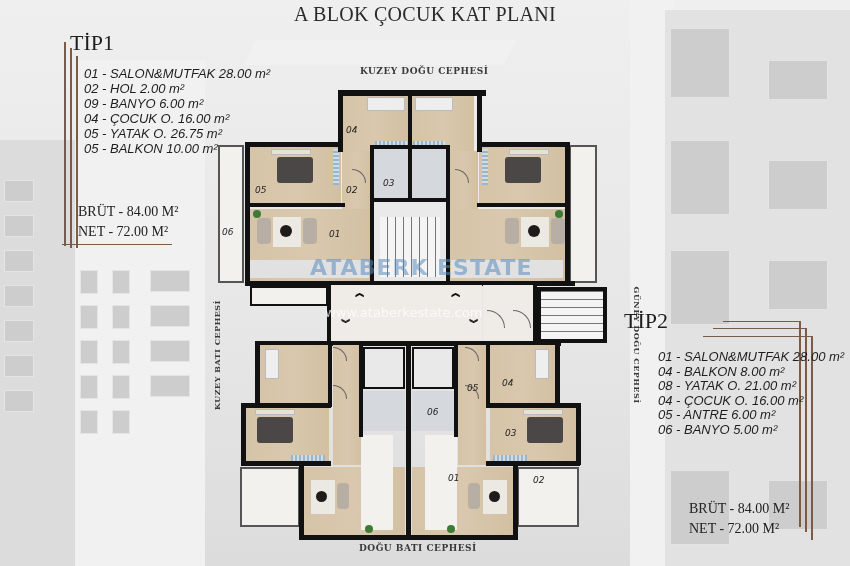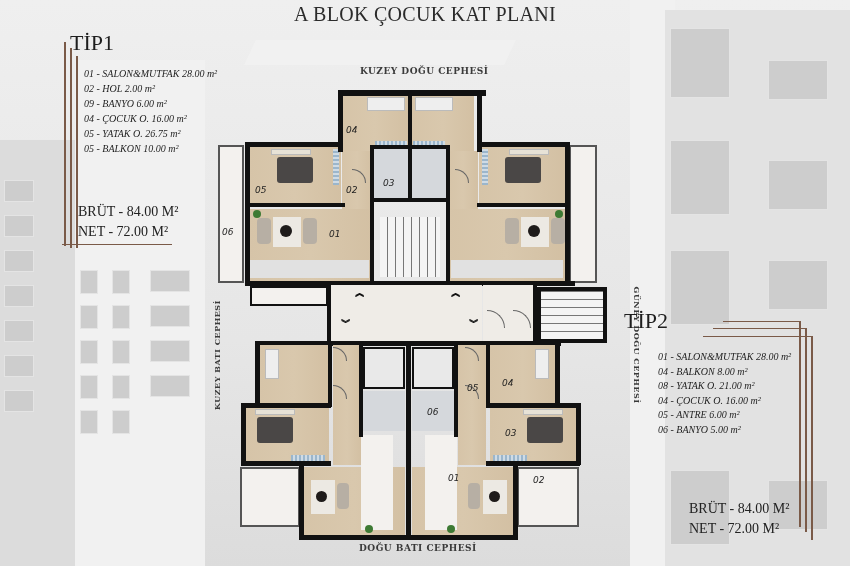--- a/index.html
+++ b/index.html
@@ -26,21 +26,21 @@
     position: absolute; font-family: "DejaVu Serif", serif; font-size: 9px; font-weight: bold;
     letter-spacing: 0.5px; color: #3a3a3a; white-space: nowrap;
   }
   .facade.top { top: 66px; left: 360px; }
   .facade.bottom { top: 543px; left: 359px; }
   .facade.left { left: 157px; top: 350px; transform: rotate(-90deg); transform-origin: center; width: 120px; text-align: center; font-size: 8px; }
   .facade.right { left: 577px; top: 340px; transform: rotate(90deg); transform-origin: center; width: 120px; text-align: center; font-size: 8px; }
 
   
   .tip-title { position: absolute; font-family: "Liberation Serif", serif; font-size: 22px; color: #1e1e1e; }
-  .room-list { position: absolute; font-family: Liberation Serif, serif; font-size: 10px; font-style: italic; color: #1e1e1e; line-height: 15px; }
+  .room-list { position: absolute; font-family: Liberation Sans, sans-serif; font-size: 13px; font-style: italic; color: #1e1e1e; line-height: 15px; }
   .area { position: absolute; font-family: "Liberation Serif", serif; font-size: 14px; color: #222; line-height: 20px; white-space: nowrap; }
   .bracket { position: absolute; background: #7a5a48; }
 
   
   .plan { position: absolute; left: 215px; top: 85px; width: 395px; height: 455px; }
   .wall { position: absolute; background: #111; }
   .floor { position: absolute; background: linear-gradient(90deg,#d6c4a8 0%,#d9c8ad 50%,#d3c0a3 100%); }
   .marble { position: absolute; background: #f3f1ee; }
   .tile { position: absolute; background: #d5d8dc; }
   .corridor { position: absolute; background: #efece7; }
@@ -232,20 +232,22 @@
   <div class="wall" style="left:112px;top:200px;width:4px;height:60px;"></div>
   <div class="wall" style="left:318px;top:200px;width:4px;height:60px;"></div>
   <div class="door" style="left:272px;top:225px;width:18px;height:18px;"></div>
   <div class="door" style="left:298px;top:225px;width:18px;height:18px;"></div>
 
   <div class="chev" style="left:140px;top:204px;">︽</div>
   <div class="chev" style="left:236px;top:204px;">︽</div>
   <div class="chev" style="left:126px;top:234px;">︾</div>
   <div class="chev" style="left:254px;top:234px;">︾</div>
 
+  <div class="wm" style="left:95px;top:170px;">ATABERK ESTATE</div>
+  <div class="wm-url" style="left:110px;top:220px;">www.ataberkestate.com</div>
 
   <div class="wall" style="left:40px;top:256px;width:306px;height:5px;"></div>
 
   <div class="floor" style="left:45px;top:260px;width:68px;height:58px;"></div>
   <div class="floor" style="left:30px;top:322px;width:84px;height:58px;"></div>
   <div class="floor" style="left:118px;top:260px;width:28px;height:120px;"></div>
   <div class="tile" style="left:148px;top:262px;width:42px;height:42px;background:#e9e9e9;border:2px solid #111;"></div>
   <div class="tile" style="left:148px;top:306px;width:42px;height:40px;"></div>
   <div class="floor" style="left:88px;top:382px;width:102px;height:68px;"></div>
   <div class="marble" style="left:146px;top:350px;width:32px;height:95px;"></div>

